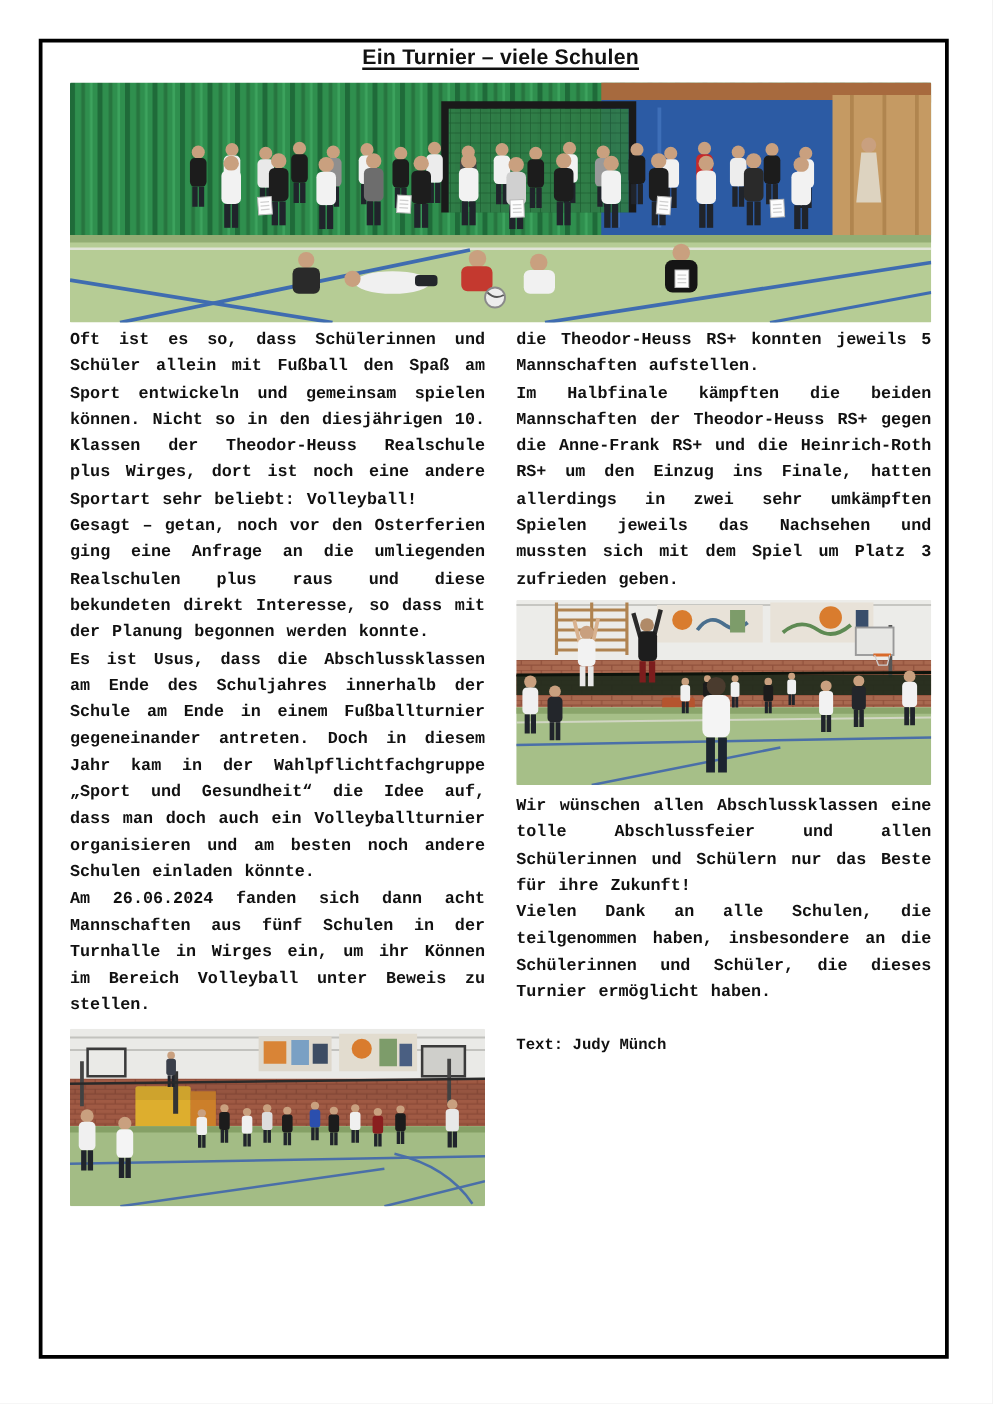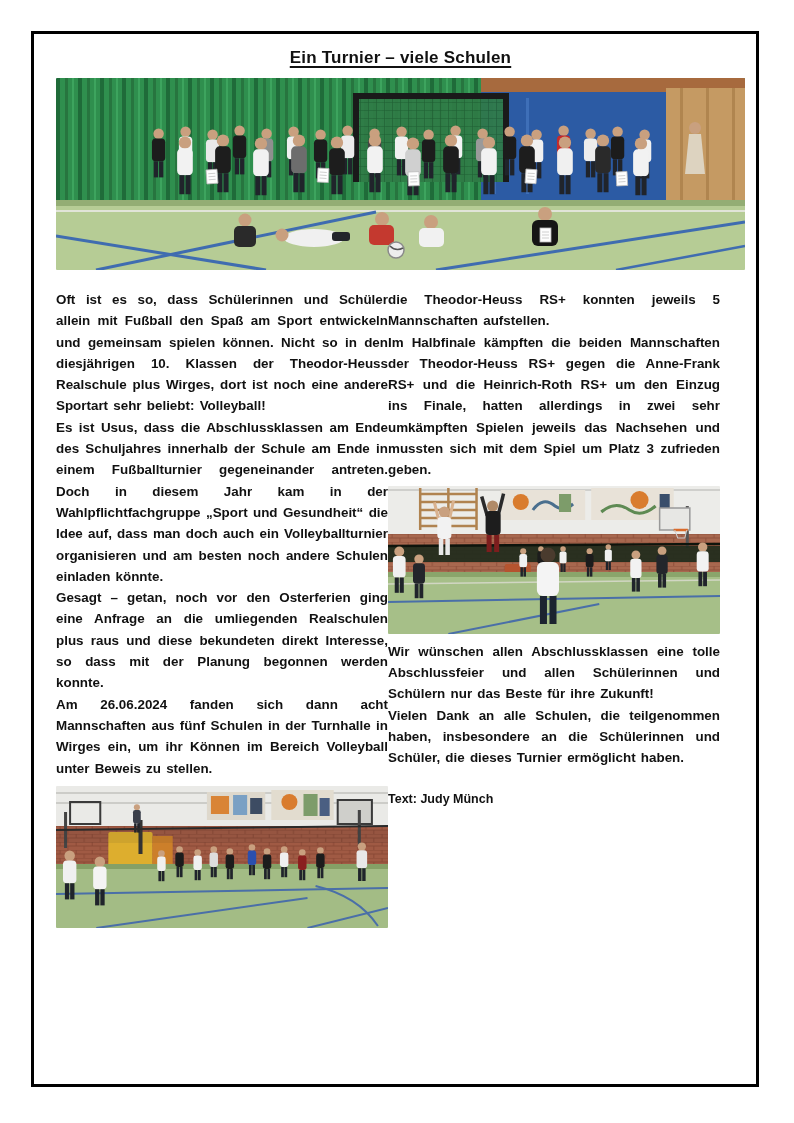--- a/index.html
+++ b/index.html
@@ -1,24 +1,24 @@
 <!DOCTYPE html>
 <html><head>
 <meta charset="utf-8">
 <style>
   html,body{margin:0;padding:0;background:#e9e9e9;}
   .page{position:relative;width:794px;height:1123px;background:#ffffff;margin:0 auto;
         font-family:"Liberation Sans",sans-serif;color:#111;overflow:hidden;}
   .frame{position:absolute;left:31px;top:31px;width:728px;height:1056px;border:3px solid #000;box-sizing:border-box;}
-  .content{position:absolute;left:56px;top:48px;width:689px;}
+  .content{position:absolute;left:56px;top:36px;width:689px;}
   .title{ text-align:center;font-size:17px;font-weight:bold;letter-spacing:.2px;
           text-decoration:underline;text-decoration-thickness:2px;text-underline-offset:3px;margin:0 0 10px 0;}
   .photo{display:block;border-radius:1px;}
   .photo-main{width:689px;height:192px;margin-top:9px;}
-  .cols{display:flex;margin-top:19px;}
+  .cols{display:flex;gap:25px;margin-top:4px;font-family:Liberation Mono, monospace;}
   .col{width:332px;}
   p.para{margin:0;font-size:13.4px;line-height:21.3px;font-weight:bold;text-align:justify;word-spacing:1.5px;}
   .photo-col{width:332px;height:142px;margin:7px 0 6px 0;}
   .photo-col-r{width:332px;height:148px;margin:5px 0 7px 0;}
   .credit{margin-top:24px;text-align:left;font-size:12.5px;font-weight:bold;}
 </style>
 </head>
 <body>
 
 <svg width="0" height="0" style="position:absolute" aria-hidden="true">
@@ -144,22 +144,22 @@
         <rect x="178" y="148" width="22" height="21" rx="5" fill="#2a2a2a"></rect>
         <circle cx="340" cy="172" r="8" fill="#ededed" stroke="#8a8a8a" stroke-width="1.5"></circle>
         <path d="M334 168 Q340 174 347 170" fill="none" stroke="#555" stroke-width="1.5"></path>
       </g>
     </svg>
 
     <div class="cols">
 
       <div class="col">
         <p class="para">Oft ist es so, dass Schülerinnen und Schüler allein mit Fußball den Spaß am Sport entwickeln und gemeinsam spielen können. Nicht so in den diesjährigen 10. Klassen der Theodor-Heuss Realschule plus Wirges, dort ist noch eine andere Sportart sehr beliebt: Volleyball!</p>
+        <p class="para">Gesagt – getan, noch vor den Osterferien ging eine Anfrage an die umliegenden Realschulen plus raus und diese bekundeten direkt Interesse, so dass mit der Planung begonnen werden konnte.</p>
         <p class="para">Es ist Usus, dass die Abschlussklassen am Ende des Schuljahres innerhalb der Schule am Ende in einem Fußballturnier gegeneinander antreten. Doch in diesem Jahr kam in der Wahlpflichtfachgruppe „Sport und Gesundheit“ die Idee auf, dass man doch auch ein Volleyballturnier organisieren und am besten noch andere Schulen einladen könnte.</p>
-        <p class="para">Gesagt – getan, noch vor den Osterferien ging eine Anfrage an die umliegenden Realschulen plus raus und diese bekundeten direkt Interesse, so dass mit der Planung begonnen werden konnte.</p>
         <p class="para">Am 26.06.2024 fanden sich dann acht Mannschaften aus fünf Schulen in der Turnhalle in Wirges ein, um ihr Können im Bereich Volleyball unter Beweis zu stellen.</p>
 
         <svg class="photo photo-col" viewBox="0 0 330 142" preserveAspectRatio="none" role="img">
           <rect width="330" height="52" fill="#eaeae7"></rect>
           <line x1="0" y1="7" x2="330" y2="7" stroke="#c2c2be" stroke-width="1.5"></line>
           <line x1="0" y1="17" x2="330" y2="17" stroke="#c2c2be" stroke-width="1.5"></line>
           <g>
             <rect x="150" y="6" width="58" height="28" fill="#ded8cc"></rect>
             <rect x="154" y="10" width="18" height="18" fill="#d98436"></rect>
             <rect x="176" y="9" width="14" height="20" fill="#7aa0c4"></rect>

